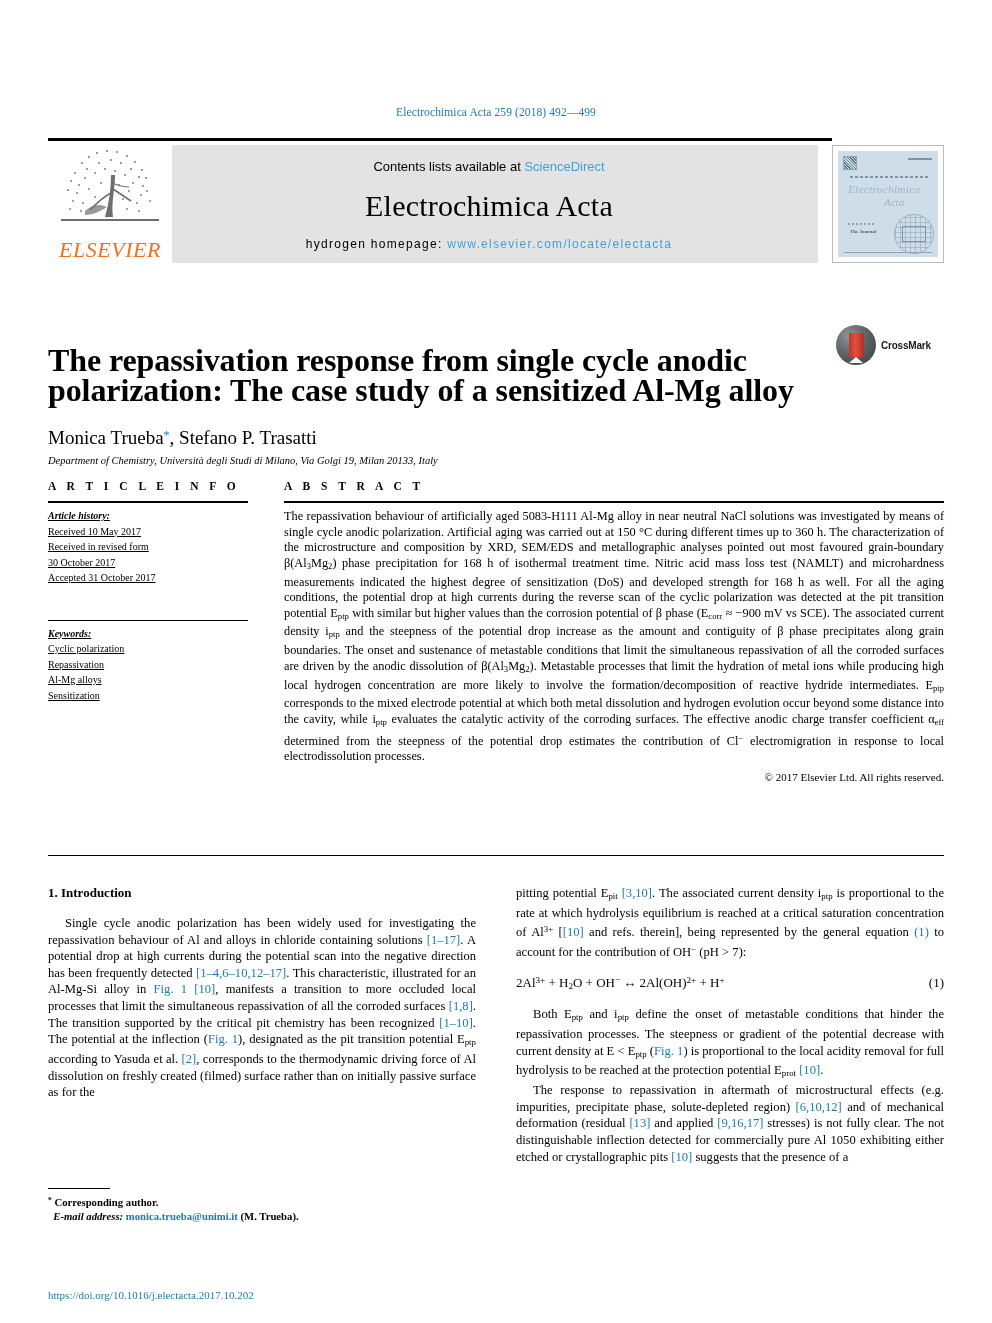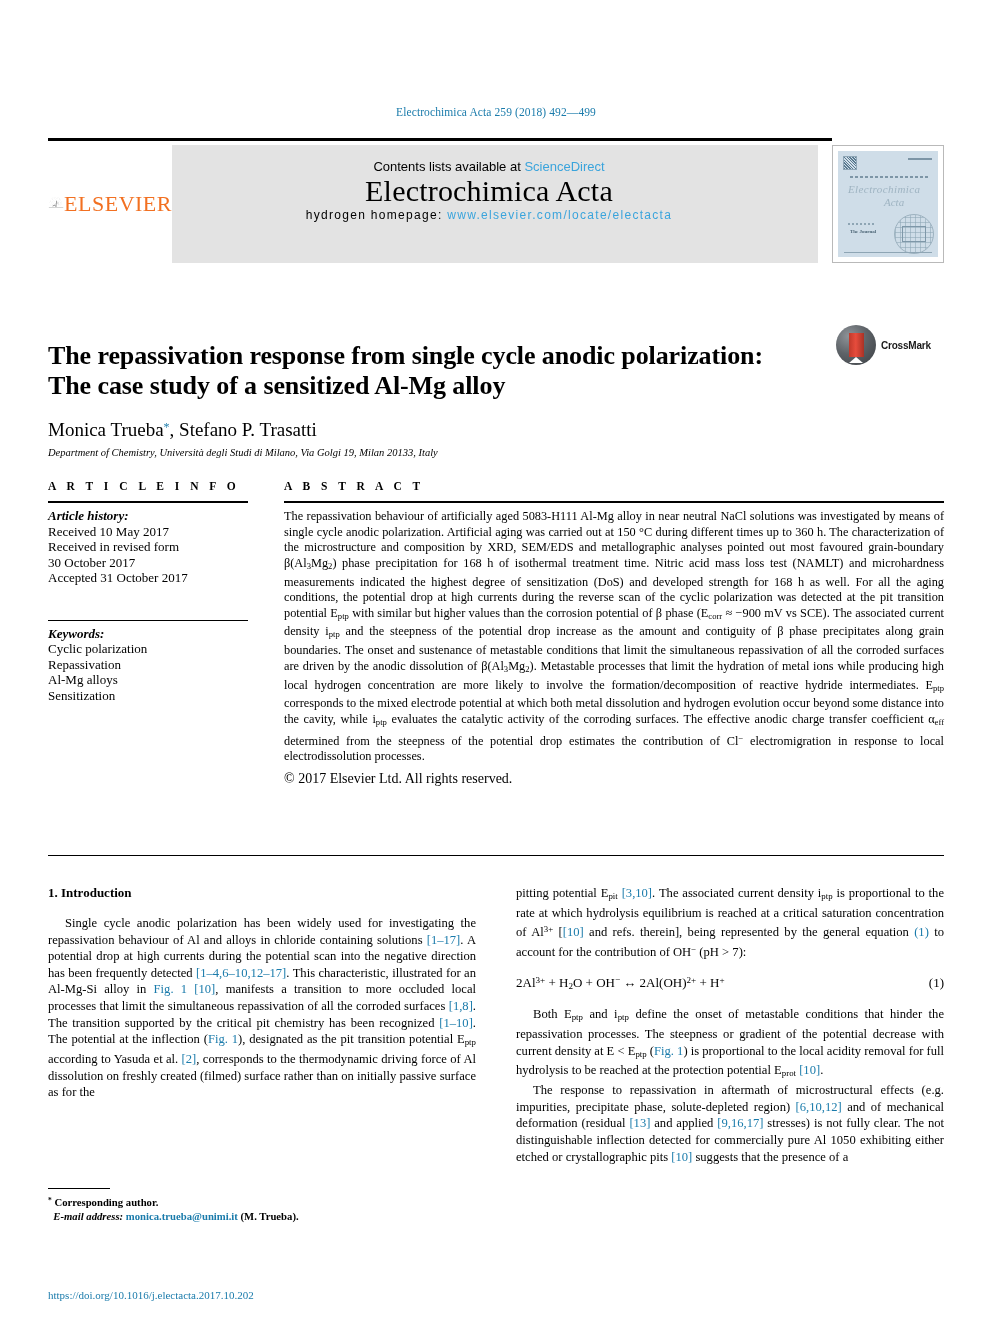--- a/index.html
+++ b/index.html
@@ -50,41 +50,43 @@
   .masthead-body {
     display: flex;
     align-items: stretch;
     margin-top: 4px;
     height: 118px;
   }
   .elsevier-logo {
     width: 124px;
     flex: 0 0 124px;
     display: flex;
-    flex-direction: row;
+    flex-direction: column;
     align-items: center;
     justify-content: space-between;
     padding-bottom: 2px;
     box-sizing: border-box;
+    font-style: italic;
   }
   .tree-svg { display:block; }
   .elsevier-word {
     font-family: "Liberation Serif", serif;
     color: #F27021;
     font-size: 22px;
     letter-spacing: 0.5px;
     line-height: 1;
     margin-top: 1px;
     font-weight: 400;
   }
   .masthead-center {
     flex: 1 1 auto;
     background: #e3e3e3;
     display: flex;
     flex-direction: column;
+    justify-content: space-between;
     align-items: center;
     padding: 14px 12px 12px 0;
     box-sizing: border-box;
   }
   .contents-line {
     font-size: 13px;
     font-family: "Liberation Sans", sans-serif;
     color: #000;
   }
   .contents-line .sd {
@@ -197,21 +199,21 @@
   }
 
   
   .title-block {
     position: absolute;
     left: 48px;
     top: 284px;
     width: 896px;
   }
   .paper-title {
-    font-size: 26px;
+    font-size: 32px;
     line-height: 30px;
     font-family: "Liberation Serif", serif;
     width: 760px;
     letter-spacing: -0.1px;
   }
   .crossmark {
     position: absolute;
     right: 0;
     top: 0;
     width: 108px;
@@ -280,33 +282,33 @@
   }
   .section-caps {
     font-family: "Liberation Serif", serif;
     font-weight: bold;
     font-size: 11.5px;
     letter-spacing: 4px;
     margin-bottom: 9px;
   }
   .hr-thin { border-top: 1px solid #000; }
   .hr-med { border-top: 2px solid #000; }
-  .info-group { font-size: 13px; line-height: 15.5px; padding-top: 5px; }
+  .info-group { font-size: 10px; line-height: 15.5px; padding-top: 5px; text-decoration: underline; }
   .info-group i { font-style: italic; font-weight: bold; }
   .info-spacer { height: 34px; }
   .abstract-text {
     font-size: 12.3px;
     line-height: 15.6px;
     text-align: justify;
     padding-top: 6px;
     font-family: "Liberation Serif", serif;
   }
   .copyright {
-    text-align: left;
-    font-size: 14px;
+    text-align: right;
+    font-size: 11px;
     margin-top: 7px;
   }
 
   
   .body-rule {
     position: absolute;
     left: 48px;
     top: 815px;
     width: 896px;
     border-top: 1px solid #000;

